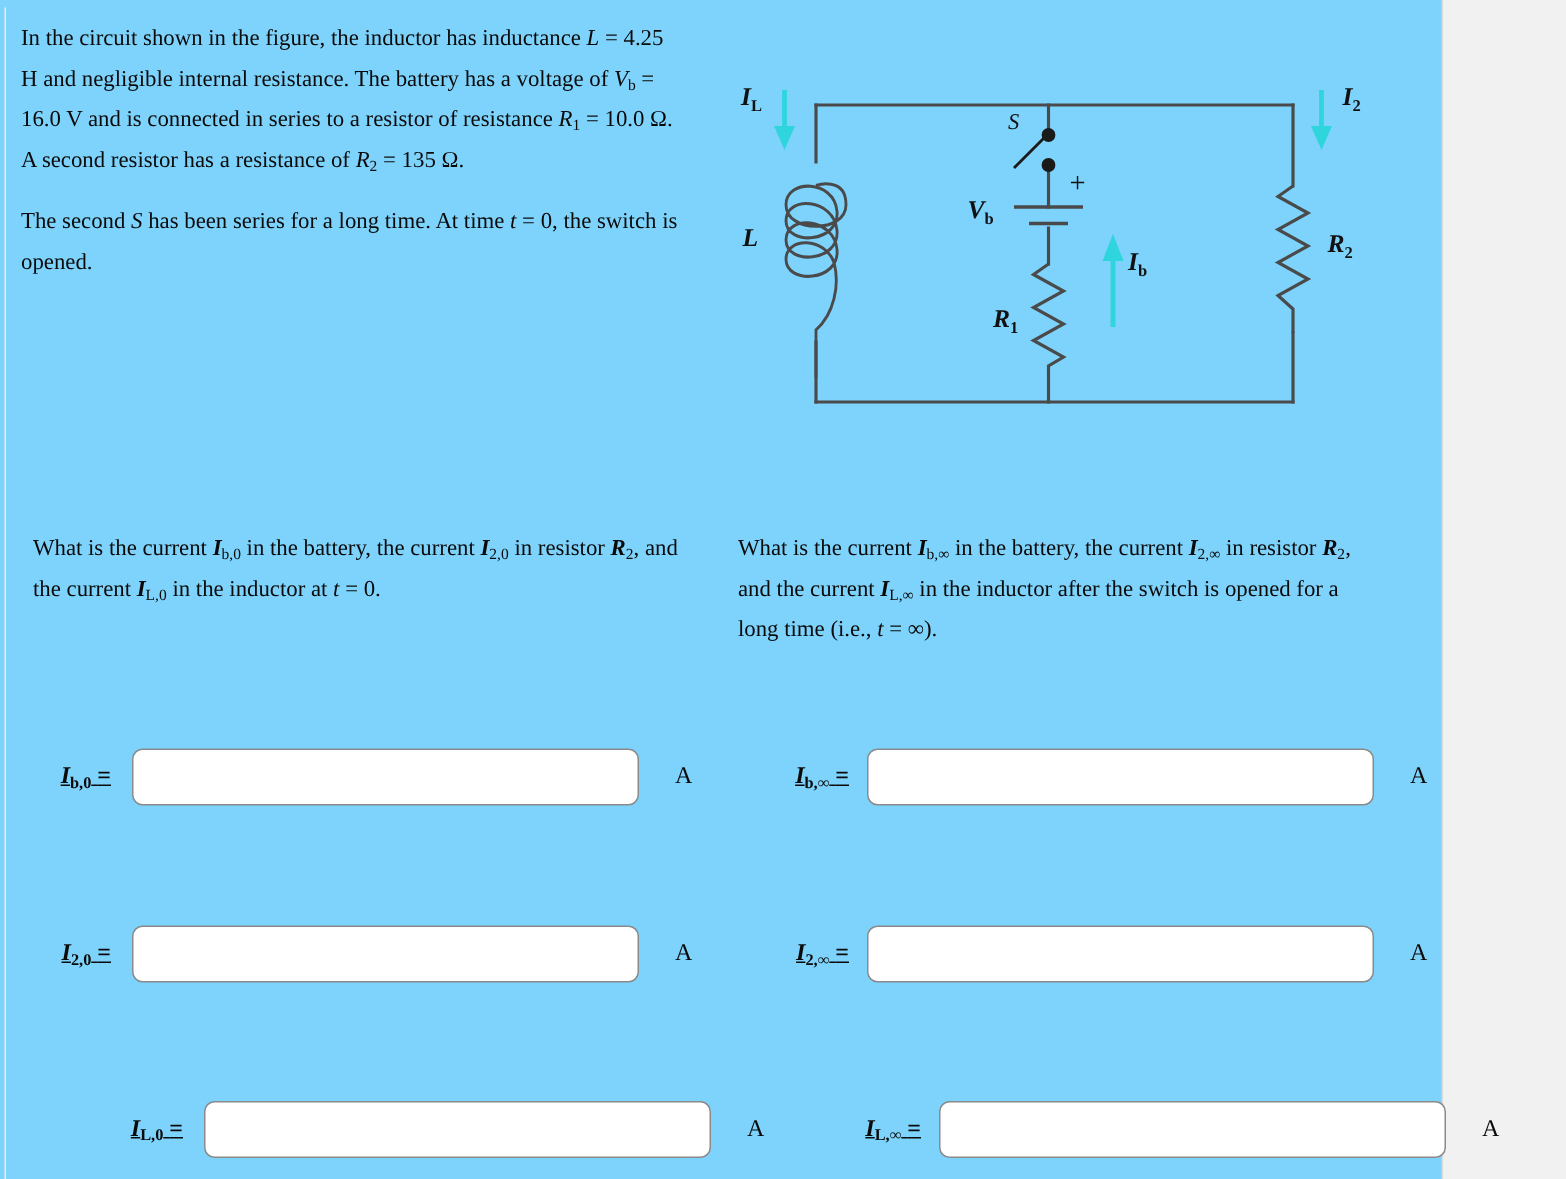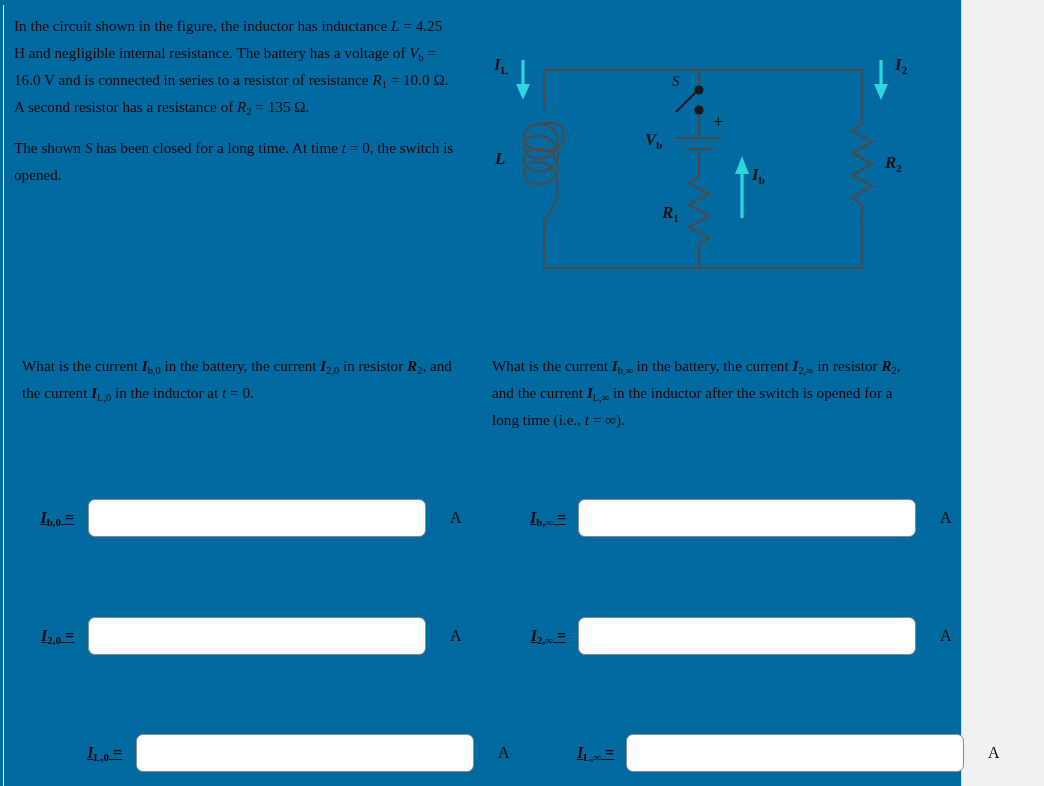--- a/index.html
+++ b/index.html
@@ -13,21 +13,21 @@
     font-family: "Liberation Serif", serif;
     color: #0a0a0a;
     overflow: hidden;
   }
   #page {
     position: absolute;
     left: 0;
     top: 0;
     width: 962px;
     height: 786px;
-    background: #0369a1;
+    background: #7dd3fc;
     border-right: 1px solid #d8d8d8;
     box-sizing: border-box;
   }
   #topstrip {
     position: absolute;
     left: 0; top: 0;
     width: 1044px;
     height: 5px;
     background: #f1f1f1;
   }
@@ -129,21 +129,21 @@
 </head>
 <body>
 
 <div id="topstrip"></div>
 <div id="page">
   <div id="leftrule"></div>
 
   <div id="intro">
     <p><span>In the circuit shown in the figure, the inductor has inductance </span><span class="mv">L</span><span class="eq"> = </span><span>4.25 H</span><span> and negligible internal resistance. The battery has a voltage of </span><span class="mv">V</span><sub>b</sub><span class="eq"> = </span><span>16.0 V</span><span> and is connected in series to a resistor of resistance </span><span class="mv">R</span><sub>1</sub><span class="eq"> = </span><span class="ohm">10.0 Ω</span><span>. A second resistor has a resistance of </span><span class="mv">R</span><sub>2</sub><span class="eq"> = </span><span class="ohm">135 Ω</span><span>.</span></p>
 
-    <p><span>The shown </span><span class="mv">S</span><span> has been closed for a long time. At time </span><span class="mv">t</span><span class="eq"> = </span><span>0</span><span>, the switch is opened.</span></p>
+    <p><span>The second </span><span class="mv">S</span><span> has been series for a long time. At time </span><span class="mv">t</span><span class="eq"> = </span><span>0</span><span>, the switch is opened.</span></p>
   </div>
 
   <div id="figure">
     <svg width="470" height="265" viewBox="0 0 470 265" xmlns="http://www.w3.org/2000/svg">
       <g stroke="#4a4a4a" stroke-width="2.1" fill="none" stroke-linecap="square">
 
         <path d="M 64 42 L 382 42"></path>
 
         <path d="M 64 240 L 382 240"></path>
 

